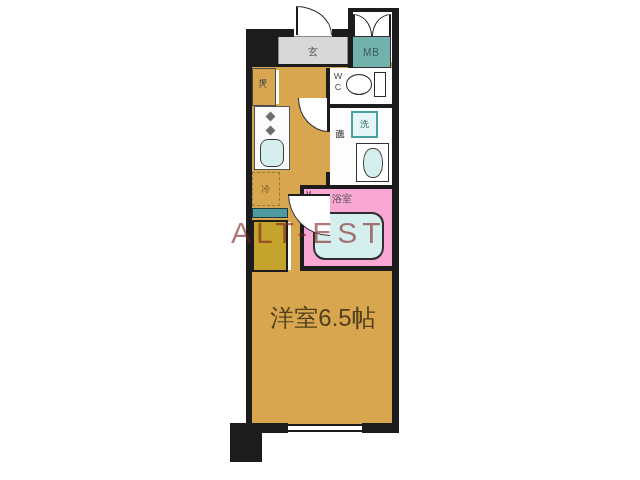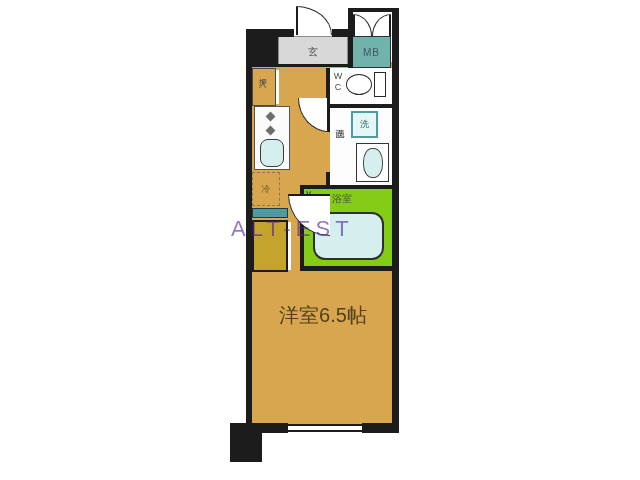--- a/index.html
+++ b/index.html
@@ -7,21 +7,21 @@
          font-family:"Liberation Sans","DejaVu Sans",sans-serif;}
   .abs{position:absolute;box-sizing:border-box;}
   
   .tan{background:#d7a64e;}
   .wall{background:#1c1c1c;}
   
   .genkan{background:#d8d8d8;border:1px solid #8a8a8a;}
   .mb{background:#72b2ad;border:1px solid #2e2e2e;color:#3c5a60;font-size:10px;
       display:flex;align-items:center;justify-content:center;letter-spacing:1px;}
   .whiteroom{background:#fdfdfd;}
-  .bathroom{background:#84cc16;}
+  .bathroom{background:#f9a8d4;}
   .label{color:#4c4c4c;font-size:10px;line-height:1.1;}
   .vtext{writing-mode:vertical-rl;text-orientation:upright;letter-spacing:1px;}
   
   .door{background:#fff;}
   .door.q-tr{border-radius:0 100% 0 0;border-top:1px solid #2a2a2a;border-right:1px solid #2a2a2a;border-left:2px solid #1c1c1c;}
   .door.q-tl{border-radius:100% 0 0 0;border-top:1px solid #2a2a2a;border-left:1px solid #2a2a2a;border-right:2px solid #1c1c1c;}
   .door.q-bl{border-radius:0 0 0 100%;border-bottom:1px solid #2a2a2a;border-left:1px solid #2a2a2a;border-right:2px solid #1c1c1c;}
   .door.q-bl-leaftop{border-radius:0 0 0 100%;border-bottom:1px solid #2a2a2a;border-left:1px solid #2a2a2a;border-top:2px solid #1c1c1c;}
   
   .tub{background:#d5efef;border:2px solid #2e2e2e;border-radius:12px;}
@@ -35,22 +35,22 @@
   .sinkoval{background:#d5efef;border:1px solid #444;border-radius:45%;}
   .shelf{background:#4e9aa0;border:1px solid #1f3a3d;}
   .closet{background:#c4a42c;border:2px solid #1c1c1c;}
   .fridge{border:1px dashed #8c7a40;color:#7a5a28;font-size:9px;
           display:flex;align-items:center;justify-content:center;}
   .doorstrip{background:#fff;border:1px solid #555;}
   .window{background:#fff;border-top:2px solid #1c1c1c;border-bottom:2px solid #1c1c1c;}
   .balcony{background:#fff;border:1px solid #4a4a4a;}
   .balcony-slab{background:#d7d7d7;display:flex;align-items:center;justify-content:center;}
   .balcony-label{color:#8a8a8a;font-size:11px;letter-spacing:3px;}
-  .room-label{color:#54401d;font-size:20px;font-weight:500;text-align:center;}
-  .watermark{color:#4c1d95;opacity:.6;font-size:22px;letter-spacing:5px;white-space:nowrap;
+  .room-label{color:#54401d;font-size:24px;font-weight:500;text-align:center;}
+  .watermark{color:#7f1d1d;opacity:.6;font-size:30px;letter-spacing:5px;white-space:nowrap;
              overflow:hidden;z-index:40;}
   .vmark{color:#2e2e2e;font-size:10px;line-height:1;}
 </style>
 </head>
 <body>
 
 <div class="stage">
 
   <div class="abs tan" style="left:252px;top:62px;width:140px;height:363px;"></div>
 

